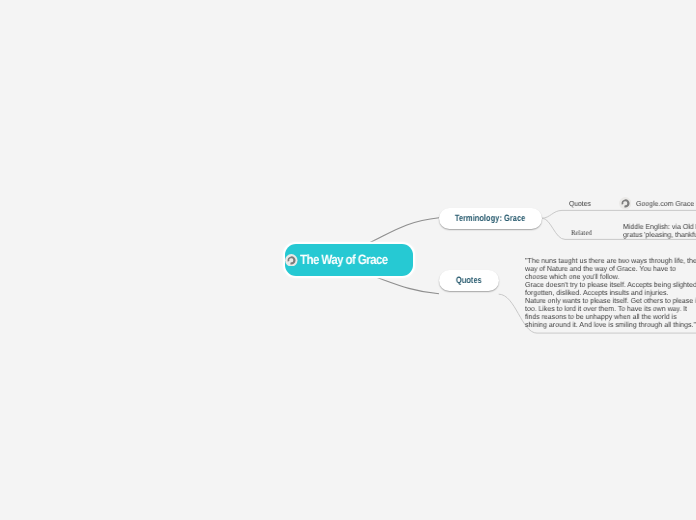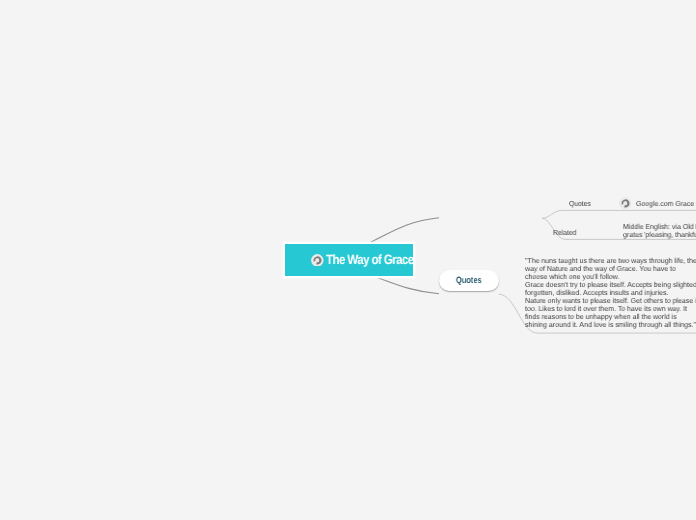--- a/index.html
+++ b/index.html
@@ -7,22 +7,22 @@
        font-family:"Liberation Sans",sans-serif;
        -webkit-font-smoothing:antialiased;text-rendering:geometricPrecision;}
   #canvas{position:relative;width:696px;height:520px;overflow:hidden;}
   svg.links{position:absolute;left:0;top:0;width:696px;height:520px;overflow:visible;}
 
   
   .cond{display:inline-block;white-space:nowrap;transform-origin:0 50%;will-change:transform;}
 
   
   .root-node{position:absolute;left:285px;top:244px;width:128px;height:32px;
-    background:#26c9d3;border-radius:0;box-sizing:border-box;
-    display:flex;align-items:center;padding-left:26px;
+    background:#26c9d3;border-radius:11px;box-sizing:border-box;
+    display:flex;align-items:center;padding-left:0;
     box-shadow:0 0 0 2px #fff, 0 0 3px 2px rgba(255,255,255,.85);}
   .root-label{color:#fff;font-size:13.5px;font-weight:700;margin-left:2.5px;
     letter-spacing:-0.75px;transform:scaleX(.862);position:relative;top:-0.6px;}
 
   
   .ico{width:12.6px;height:12.6px;flex:0 0 12.6px;display:block;}
 
   
   .pill{position:absolute;background:#fff;border-radius:10.5px;height:20.6px;
     display:flex;align-items:center;justify-content:center;
@@ -57,27 +57,30 @@
   </svg>
 
   <div class="root-node">
     <svg class="ico" viewBox="0 0 32 32" shape-rendering="geometricPrecision">
         <circle cx="16" cy="16" r="15.8" fill="#eae9e7"></circle>
         <path d="M7.12 20.0 A10.25 10.25 0 1 1 13.25 25.88 L14.62 20.75 A5.0 5.0 0 1 0 11.25 17.38 Z" fill="#7d7d7d"></path>
       </svg>
     <span class="root-label cond">The Way of Grace</span>
   </div>
 
+  <div class="pill" style="left:439px;top:208px;width:103px;">
+    <span class="cond">Terminology: Grace</span>
+  </div>
 
   <div class="pill" style="left:439px;top:270px;width:59.5px;">
     <span class="cond">Quotes</span>
   </div>
 
   <div class="lbl" style="left:569px;top:199px;"><span class="cond">Quotes</span></div>
-  <div class="lbl" style="left:553px;top:228px;"><span class="cond">Related</span></div>
+  <div class="lbl" style="left:571px;top:228px;font-family:Liberation Serif, serif;"><span class="cond">Related</span></div>
 
   <div class="leaf leaf-row" style="left:618.9px;top:197.4px;">
     <svg class="ico" viewBox="0 0 32 32" shape-rendering="geometricPrecision">
         <circle cx="16" cy="16" r="15.8" fill="#eae9e7"></circle>
         <path d="M7.12 20.0 A10.25 10.25 0 1 1 13.25 25.88 L14.62 20.75 A5.0 5.0 0 1 0 11.25 17.38 Z" fill="#7d7d7d"></path>
       </svg>
     <span class="cond">Google.com Grace Definition</span>
   </div>
 
   <div class="leaf" style="left:622.9px;top:223px;">

